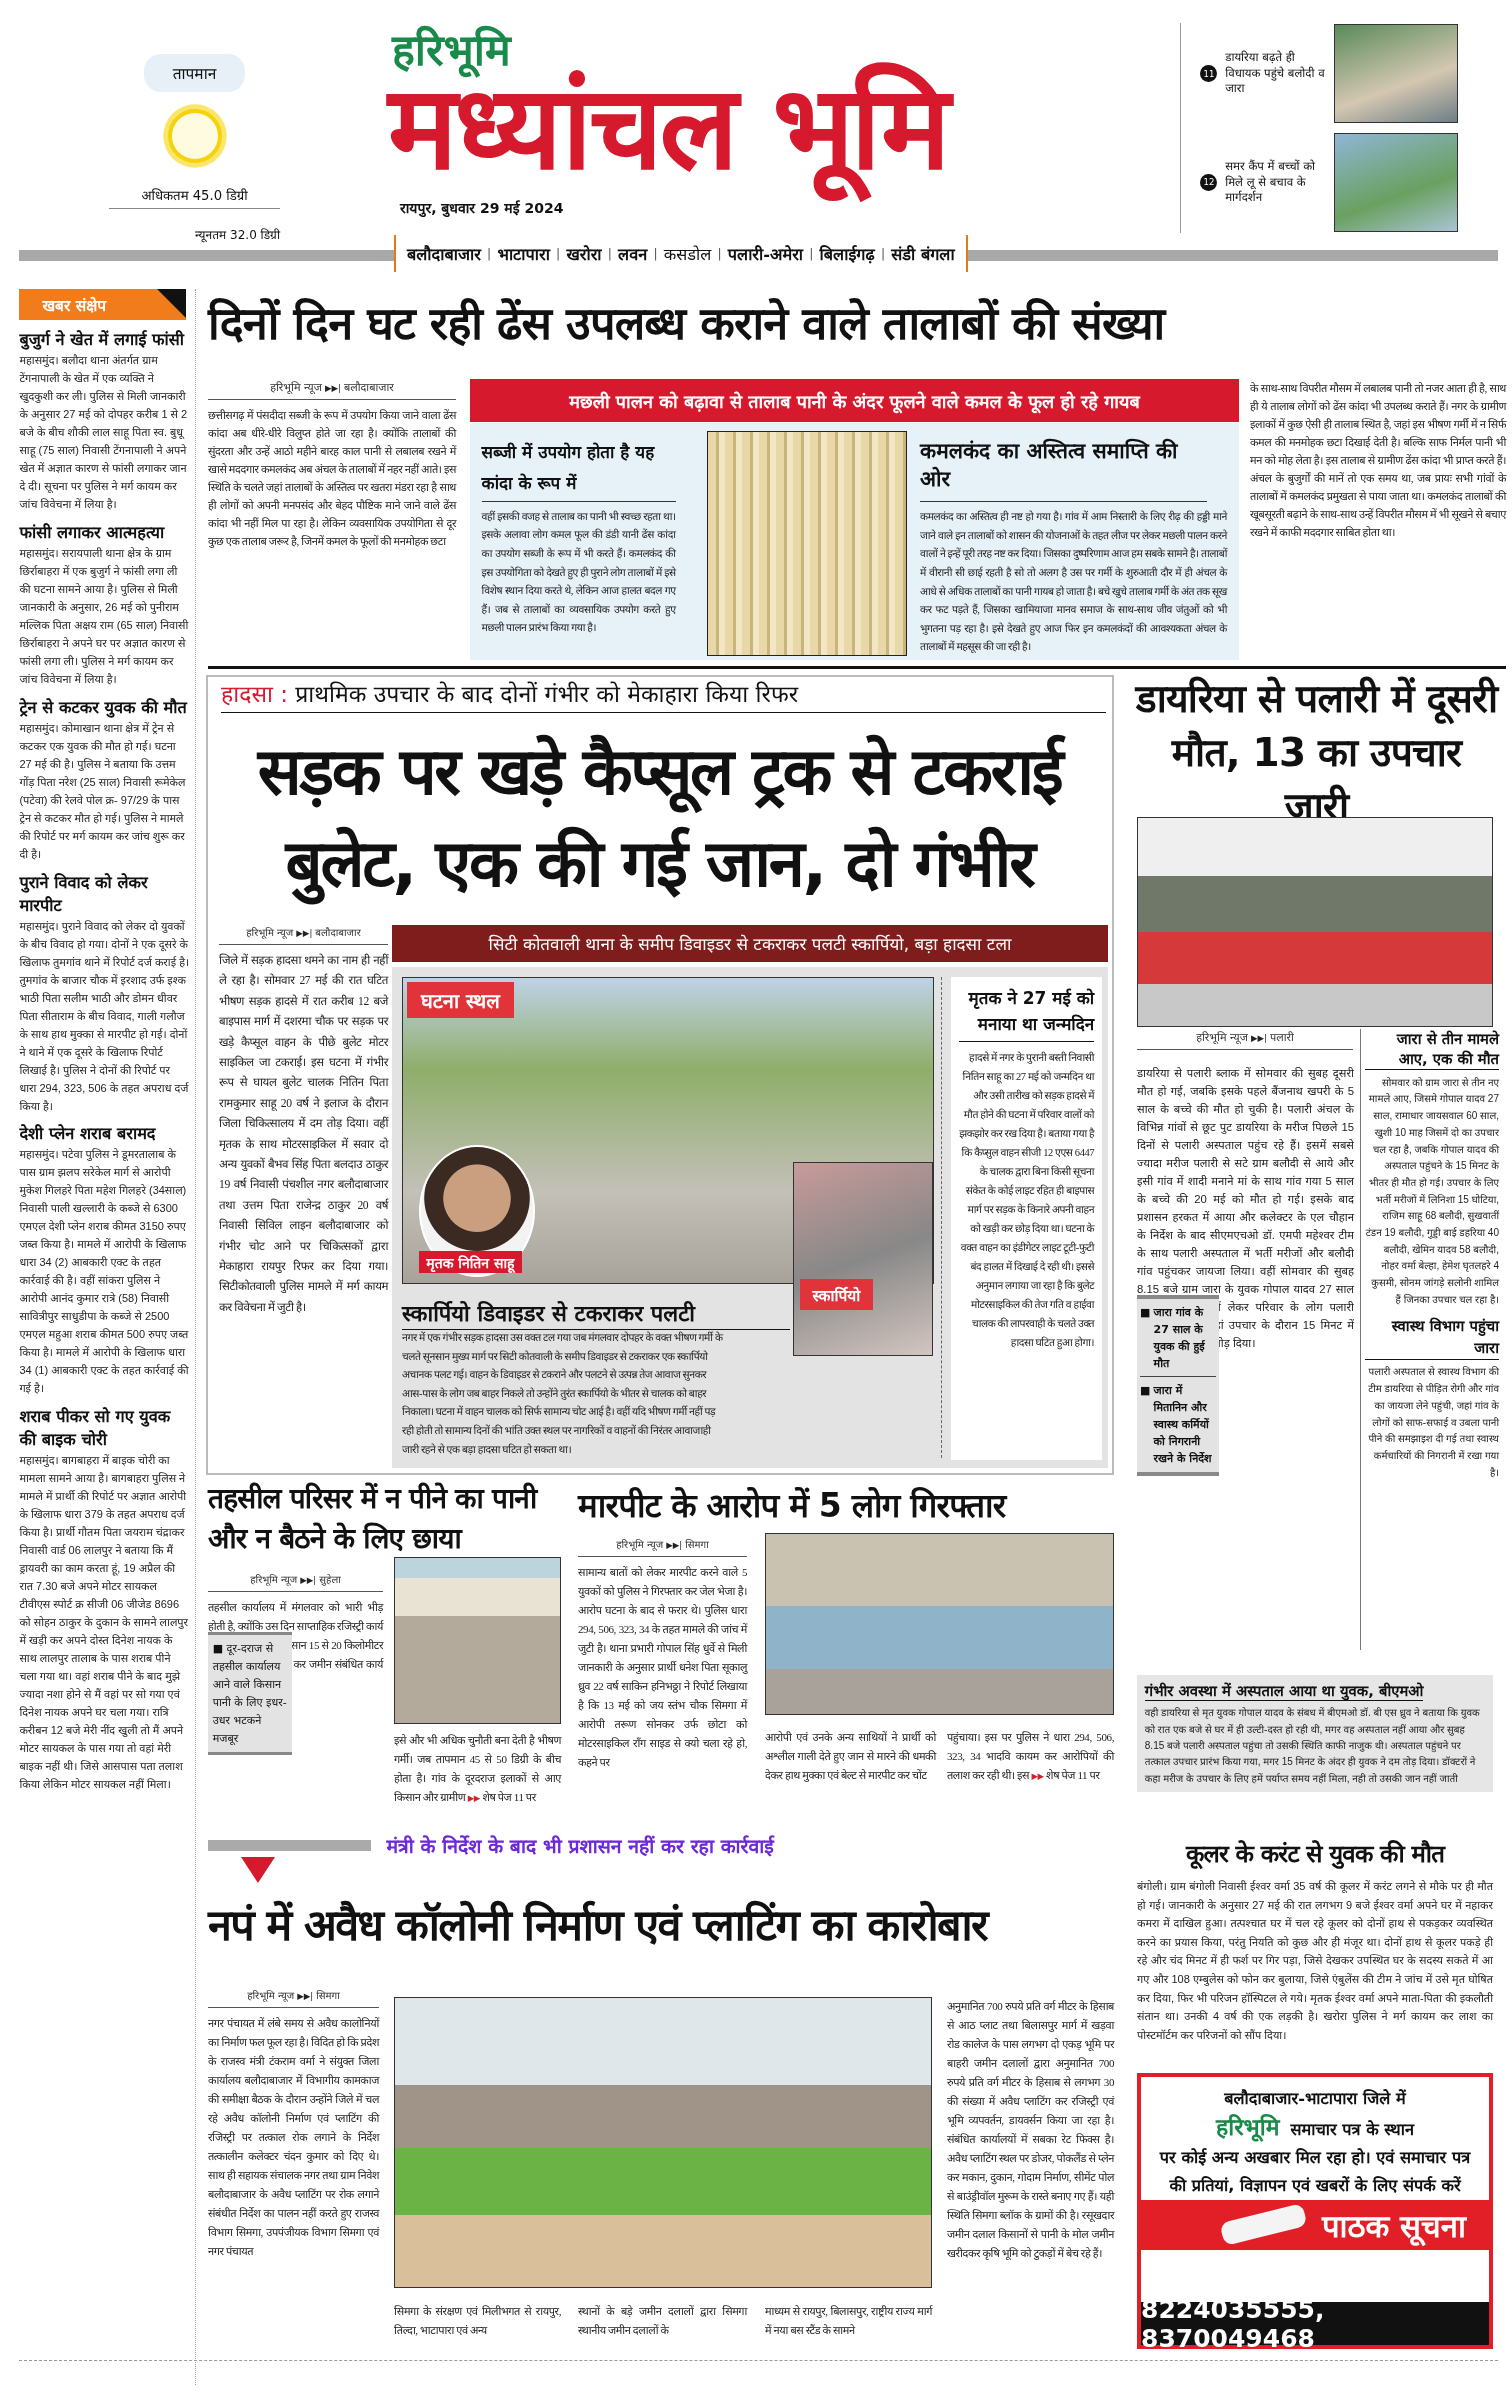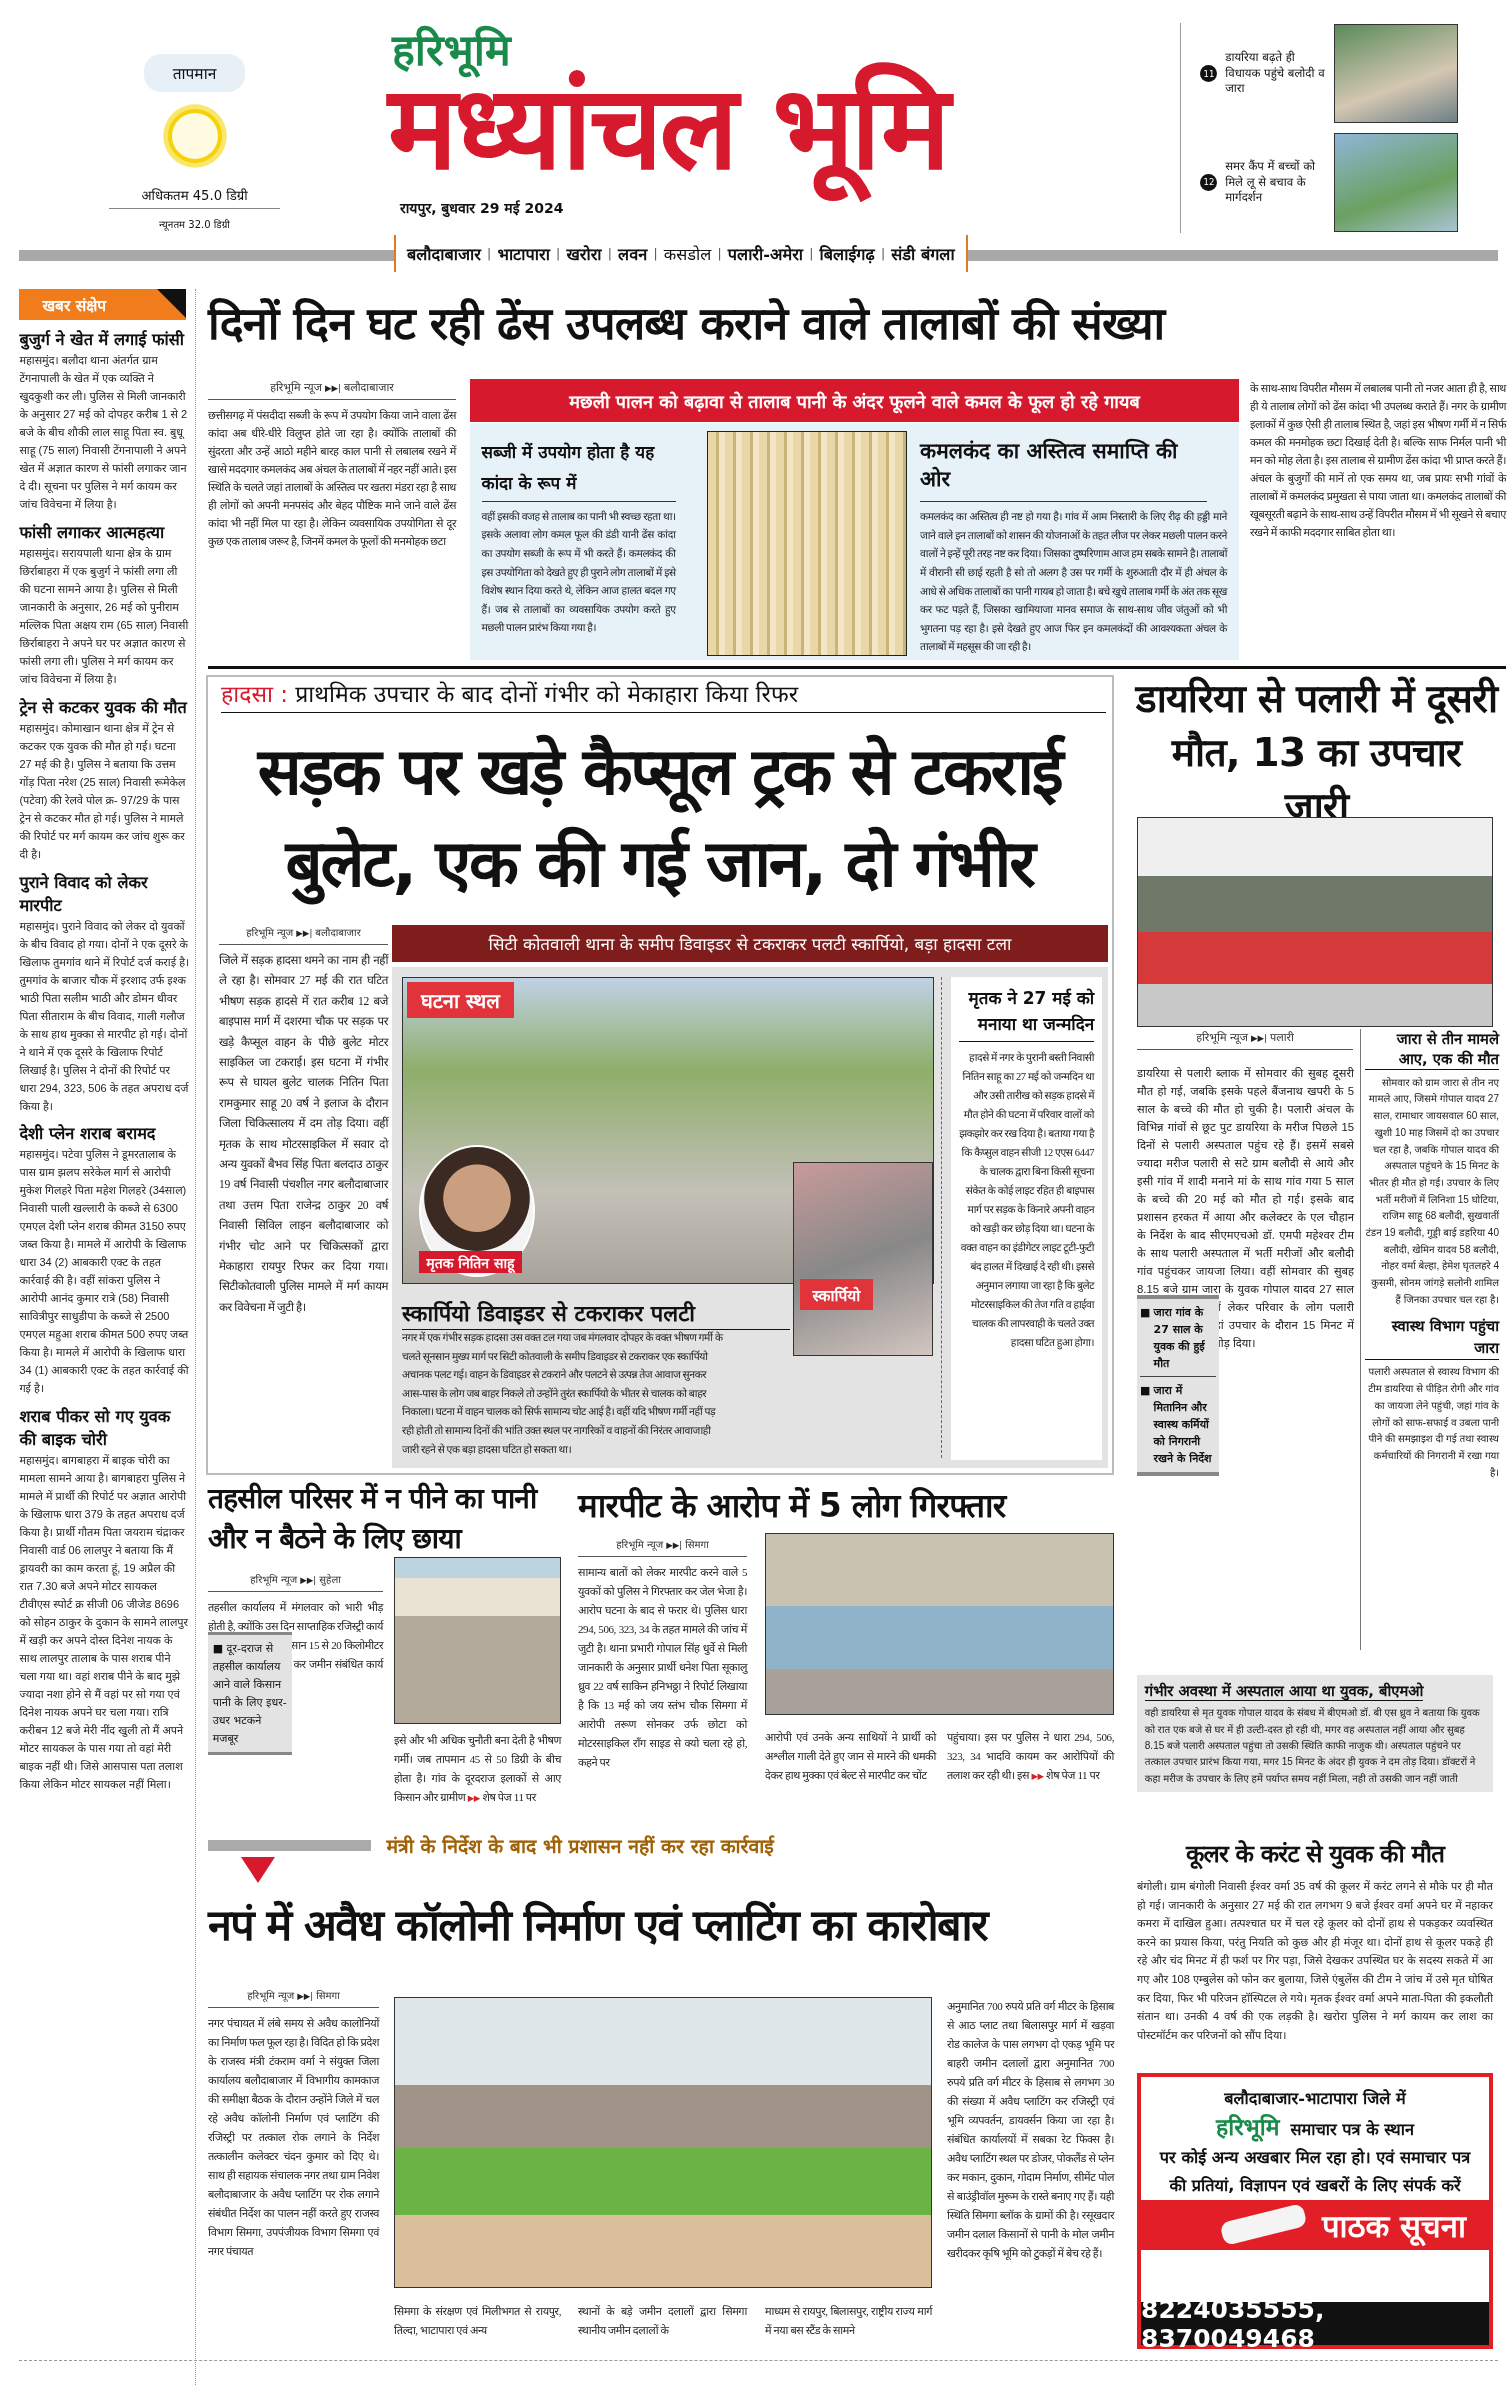--- a/index.html
+++ b/index.html
@@ -16,21 +16,21 @@
 .dash-h{border-top:1.6px dashed #999}
 .cont{color:#d2232a;font-size:8.5px}
 </style>
 </head>
 <body>
 
 <div class="abs" style="left:109px;top:54px;width:171px;height:194px">
   <div style="background:#e6f0f6;border-radius:17px;width:101px;margin:0 auto;text-align:center;padding:7.8px 0;font-size:15.5px">तापमान</div>
   <div style="width:54px;height:54px;margin:17px auto 0;border-radius:50%;background:#fffbe0;border:4.7px solid #f5d20a;box-shadow:0 0 0 4.7px #f9e66b"></div>
   <div style="text-align:center;font-size:13.2px;margin-top:23px;padding-bottom:4.7px;border-bottom:1.6px solid #888">अधिकतम 45.0 डिग्री</div>
-  <div style="text-align:center;font-size:10px;margin-top:8px">न्यूनतम 32.0 डिग्री</div>
+  <div style="text-align:right;font-size:12px;margin-top:17px">न्यूनतम 32.0 डिग्री</div>
 </div>
 
 <div class="abs" style="left:392px;top:19.4px;font-size:43px;font-weight:bold;color:#1a8a4a;font-family:'DejaVu Sans',sans-serif">हरिभूमि</div>
 <div class="abs" style="left:388px;top:62px;font-size:116px;line-height:132px;font-weight:bold;color:#d7192e;letter-spacing:-3.1px;font-family:'DejaVu Sans',sans-serif">मध्यांचल भूमि</div>
 <div class="abs" style="left:400px;top:198px;font-size:14px;font-weight:bold">रायपुर, बुधवार 29 मई 2024</div>
 
 <div class="abs" style="left:19.4px;top:250px;width:1479px;height:11px;background:#a8a8a8"></div>
 <div class="abs" style="left:394px;top:235px;height:37px;background:#fff;border-left:2.3px solid #e07a1d;border-right:2.3px solid #e07a1d;padding:0 11px;display:flex;align-items:center" id="regions">
     <span style="font-weight: bold; font-size: 16.3px;">बलौदाबाजार</span>
     <span style="margin: 0px 6.2px; color: rgb(85, 85, 85);">|</span>
@@ -217,21 +217,21 @@
   <div class="body-text cond" style="font-size:11px;line-height:19px">सामान्य बातों को लेकर मारपीट करने वाले 5 युवकों को पुलिस ने गिरफ्तार कर जेल भेजा है। आरोप घटना के बाद से फरार थे। पुलिस धारा 294, 506, 323, 34 के तहत मामले की जांच में जुटी है। थाना प्रभारी गोपाल सिंह धुर्वे से मिली जानकारी के अनुसार प्रार्थी धनेश पिता सूकालु ध्रुव 22 वर्ष साकिन हनिभठ्ठा ने रिपोर्ट लिखाया है कि 13 मई को जय स्तंभ चौक सिमगा में आरोपी तरूण सोनकर उर्फ छोटा को मोटरसाइकिल रॉंग साइड से क्यो चला रहे हो, कहने पर</div>
 </div>
 <div class="abs photo" style="left:765px;top:1533px;width:349px;height:182px;background:linear-gradient(180deg,#c9c2b0 0 40%,#8fb3c9 40% 75%,#a9a29a 75%)"></div>
 <div class="abs body-text cond" style="left:765px;top:1728px;width:171px;font-size:11px;line-height:19px">आरोपी एवं उनके अन्य साथियों ने प्रार्थी को अश्लील गाली देते हुए जान से मारने की धमकी देकर हाथ मुक्का एवं बेल्ट से मारपीट कर चोंट</div>
 <div class="abs body-text cond" style="left:947px;top:1728px;width:167px;font-size:11px;line-height:19px">
   <span>पहुंचाया। इस पर पुलिस ने धारा 294, 506, 323, 34 भादवि कायम कर आरोपियों की तलाश कर रही थी। इस</span> <span class="cont">▶▶</span> <span>शेष पेज 11 पर</span>
 </div>
 
 <div class="abs" style="left:208px;top:1832px;width:905px;display:flex;align-items:center">
   <div style="width:163px;height:11px;background:#aaa;margin-right:15.5px"></div>
-  <div style="color:#a16207;font-weight:bold;font-size:19.4px">मंत्री के निर्देश के बाद भी प्रशासन नहीं कर रहा कार्रवाई</div>
+  <div style="color:#6d28d9;font-weight:bold;font-size:19.4px">मंत्री के निर्देश के बाद भी प्रशासन नहीं कर रहा कार्रवाई</div>
 </div>
 <div class="abs" style="left:241px;top:1857px;width:0;height:0;border-left:17px solid transparent;border-right:17px solid transparent;border-top:26.4px solid #d7192e"></div>
 <div class="abs hl" style="left:208px;top:1894px;width:908px;font-size:43px;line-height:62px;white-space:nowrap;letter-spacing:-1.6px">नपं में अवैध कॉलोनी निर्माण एवं प्लाटिंग का कारोबार</div>
 <div class="abs" style="left:208px;top:1988px;width:171px">
   <div class="byline" style="font-size:10px"><span>हरिभूमि न्यूज</span><span class="arr">▶▶|</span><span>सिमगा</span></div>
   <div class="body-text cond" style="font-size:11px;line-height:19px">नगर पंचायत में लंबे समय से अवैध कालोनियों का निर्माण फल फूल रहा है। विदित हो कि प्रदेश के राजस्व मंत्री टंकराम वर्मा ने संयुक्त जिला कार्यालय बलौदाबाजार में विभागीय कामकाज की समीक्षा बैठक के दौरान उन्होंने जिले में चल रहे अवैध कॉलोनी निर्माण एवं प्लाटिंग की रजिस्ट्री पर तत्काल रोक लगाने के निर्देश तत्कालीन कलेक्टर चंदन कुमार को दिए थे। साथ ही सहायक संचालक नगर तथा ग्राम निवेश बलौदाबाजार के अवैध प्लाटिंग पर रोक लगाने संबंधीत निर्देश का पालन नहीं करते हुए राजस्व विभाग सिमगा, उपपंजीयक विभाग सिमगा एवं नगर पंचायत</div>
 </div>
 <div class="abs photo" style="left:394px;top:1997px;width:538px;height:291px;background:linear-gradient(180deg,#dfe7ea 0 30%,#9f9487 30% 52%,#6bb344 52% 75%,#d9c09a 75%)"></div>
 <div class="abs body-text cond" style="left:394px;top:2302px;width:167px;font-size:11px;line-height:19px">सिमगा के संरक्षण एवं मिलीभगत से रायपुर, तिल्दा, भाटापारा एवं अन्य</div>
 <div class="abs body-text cond" style="left:578px;top:2302px;width:169px;font-size:11px;line-height:19px">स्थानों के बड़े जमीन दलालों द्वारा सिमगा स्थानीय जमीन दलालों के</div>

